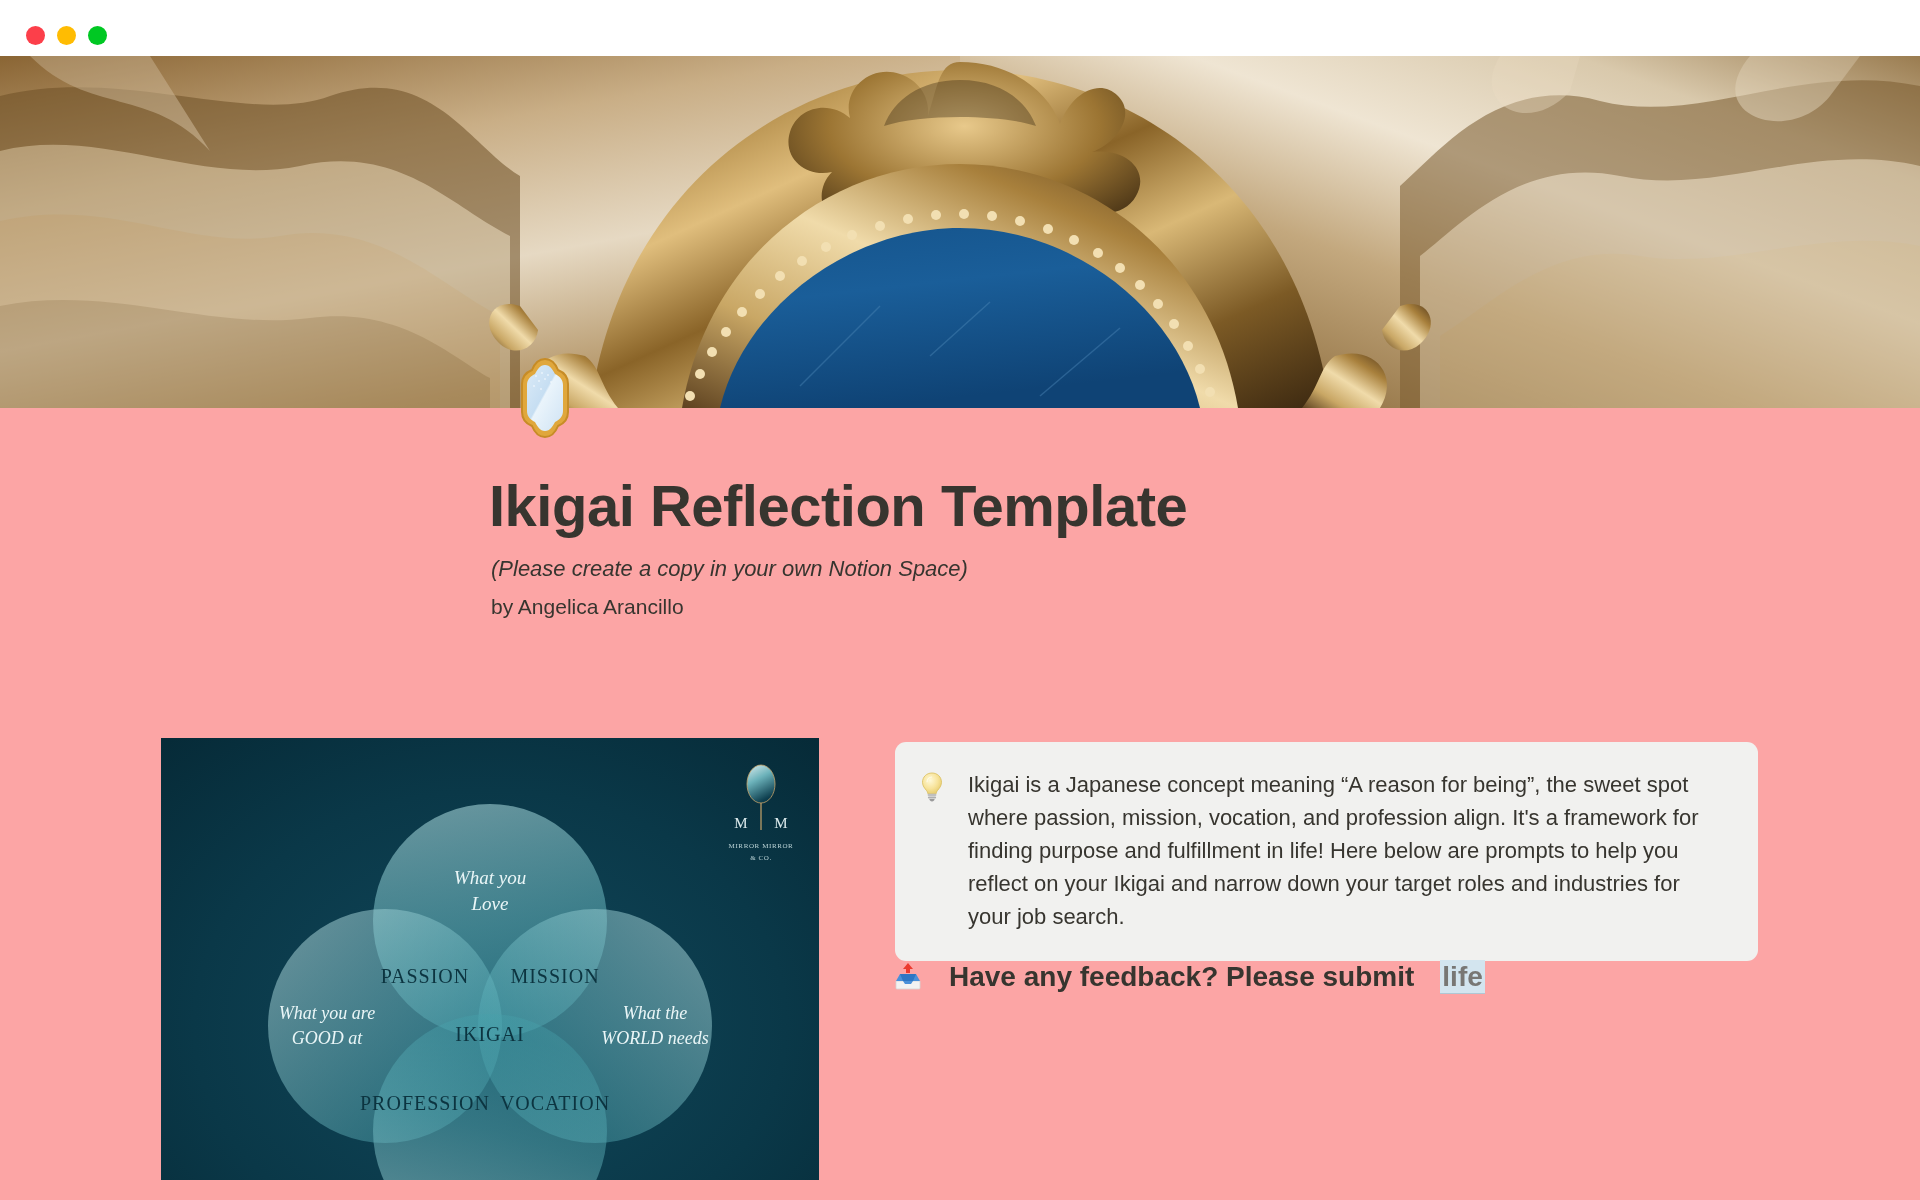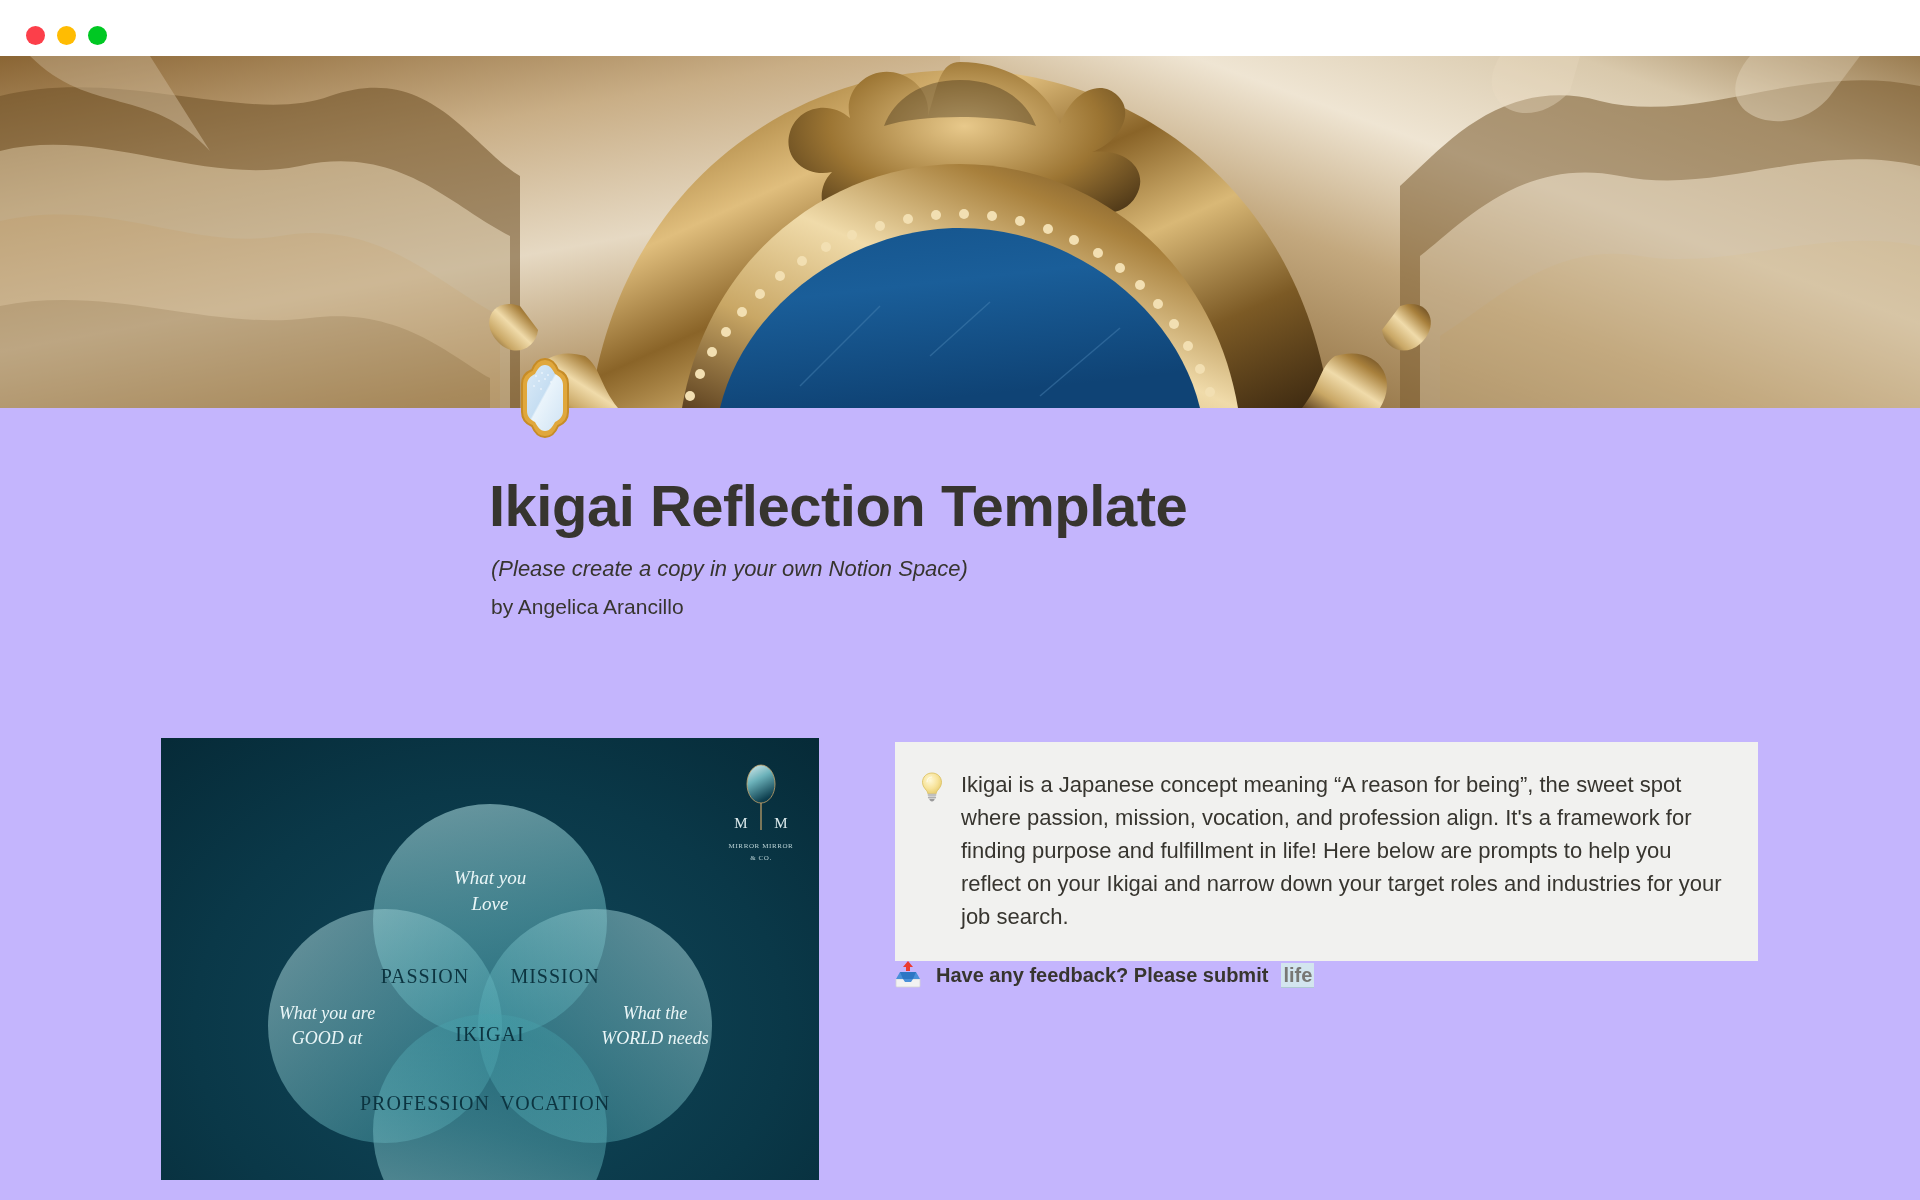--- a/index.html
+++ b/index.html
@@ -53,21 +53,21 @@
     z-index: 5;
   }
   #page-icon svg { display: block; }
 
   
   #doc-content {
     position: absolute;
     left: 0; top: 408px;
     width: 1920px;
     height: 792px;
-    background: #c4b5fd;
+    background: #fca5a5;
   }
 
   #page-title {
     position: absolute;
     left: 489px; top: 64px;
     font-size: 58px;
     font-weight: 700;
     letter-spacing: -0.5px;
     color: #37352F;
     white-space: nowrap;
@@ -108,46 +108,46 @@
   }
   #ikigai-diagram svg { display: block; width: 658px; height: 520px; }
 
   
   #callout-box {
     position: absolute;
     left: 895px; top: 4px;
     width: 863px;
     padding: 26px 30px 28px 26px;
     background: #F1F1EF;
-    border-radius: 0;
+    border-radius: 11px;
     display: flex;
     align-items: flex-start;
-    gap: 18px;
+    gap: 25px;
   }
   #callout-icon {
     font-size: 25px;
     line-height: 34px;
     flex: 0 0 auto;
     font-family: "DejaVu Sans", sans-serif;
   }
   #callout-icon svg { display: block; margin-top: 4px; }
   #callout-text {
     font-size: 22px;
     line-height: 33px;
     color: #37352F;
     flex: 1 1 auto;
   }
 
   #feedback-line {
     position: absolute;
     left: 893px; top: 222px;
     display: flex;
     align-items: center;
-    gap: 13px;
-    font-size: 20px;
+    gap: 26px;
+    font-size: 28px;
     font-weight: 700;
     color: #37352F;
     white-space: nowrap;
   }
   #feedback-emoji { flex: 0 0 auto; line-height: 0; }
   #feedback-text { }
   #feedback-link {
     background: #D3E5EF;
     color: #787774;
     text-decoration: none;

